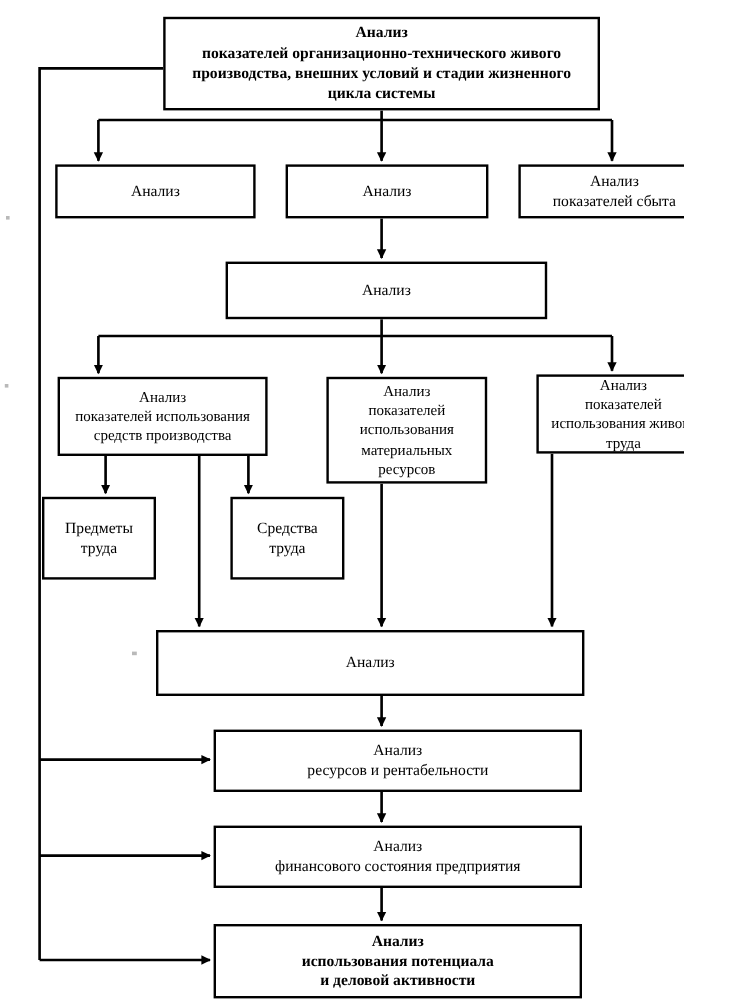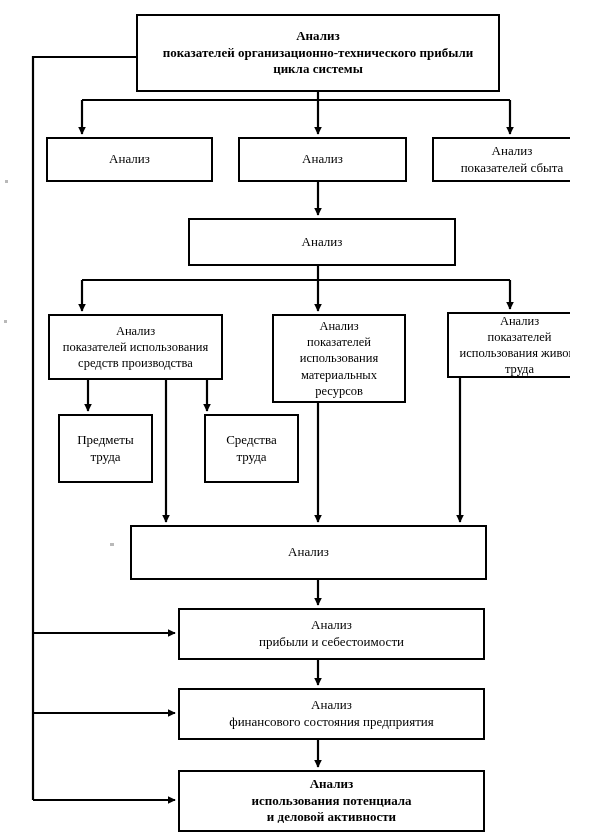--- a/index.html
+++ b/index.html
@@ -101,21 +101,22 @@
 
       <path d="M136,57 L33,57 L33,800"></path>
       <path d="M33,633 L175,633" marker-end="url(#arrowhead)"></path>
       <path d="M33,713 L175,713" marker-end="url(#arrowhead)"></path>
       <path d="M33,800 L175,800" marker-end="url(#arrowhead)"></path>
     </g>
   </svg>
 
   <div class="node t-bold f13" style="left:136px;top:14px;width:364px;height:78px;">
     <span class="line">Анализ</span>
-    <span class="line">показателей организационно-технического прибыли</span>
+    <span class="line">показателей организационно-технического живого</span>
+    <span class="line">производства, внешних условий и стадии жизненного</span>
     <span class="line">цикла системы</span>
   </div>
 
   <div class="node f13" style="left:46px;top:137px;width:167px;height:45px;">
     <span class="line">Анализ</span>
   </div>
 
   <div class="node f13" style="left:238px;top:137px;width:169px;height:45px;">
     <span class="line">Анализ</span>
   </div>
@@ -143,37 +144,37 @@
     <span class="line">ресурсов</span>
   </div>
 
   <div class="node f12" style="left:447px;top:312px;width:145px;height:66px;">
     <span class="line">Анализ</span>
     <span class="line">показателей</span>
     <span class="line">использования живого</span>
     <span class="line">труда</span>
   </div>
 
-  <div class="node f13" style="left:58px;top:414px;width:95px;height:69px;">
+  <div class="node f13" style="left:35px;top:414px;width:95px;height:69px;">
     <span class="line">Предметы</span>
     <span class="line">труда</span>
   </div>
 
-  <div class="node f13" style="left:192px;top:414px;width:95px;height:69px;margin-left:12px;">
+  <div class="node f13" style="left:192px;top:414px;width:95px;height:69px;">
     <span class="line">Средства</span>
     <span class="line">труда</span>
   </div>
 
   <div class="node f13" style="left:130px;top:525px;width:357px;height:55px;">
     <span class="line">Анализ</span>
   </div>
 
   <div class="node f13" style="left:178px;top:608px;width:307px;height:52px;">
     <span class="line">Анализ</span>
-    <span class="line">прибыли и себестоимости</span>
+    <span class="line">ресурсов и рентабельности</span>
   </div>
 
   <div class="node f13" style="left:178px;top:688px;width:307px;height:52px;">
     <span class="line">Анализ</span>
     <span class="line">финансового состояния предприятия</span>
   </div>
 
   <div class="node t-bold f13" style="left:178px;top:770px;width:307px;height:62px;">
     <span class="line">Анализ</span>
     <span class="line">использования потенциала</span>

